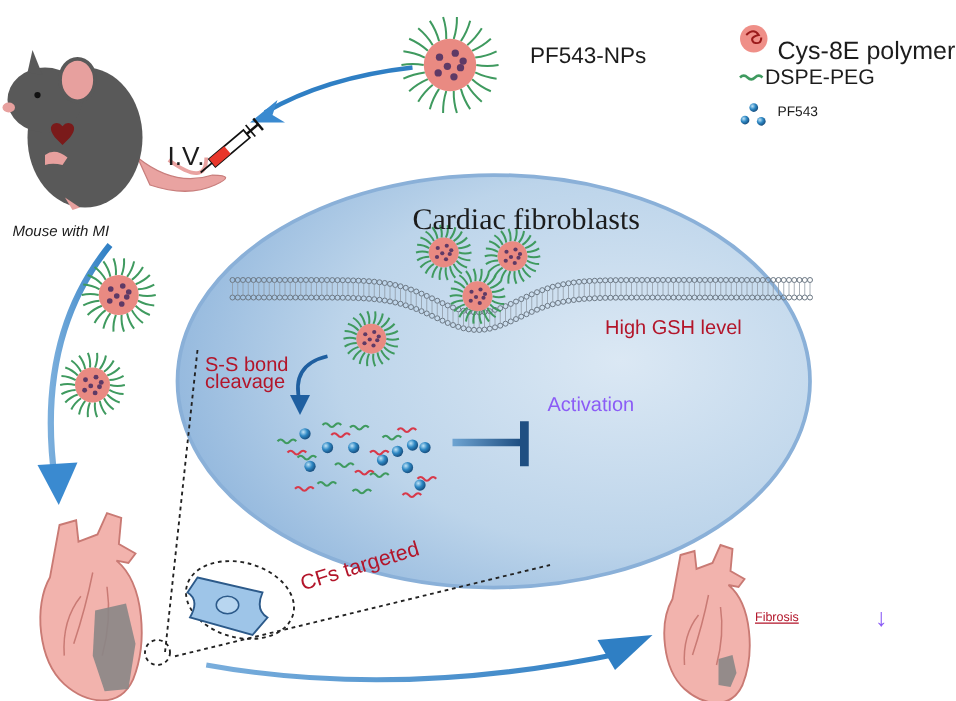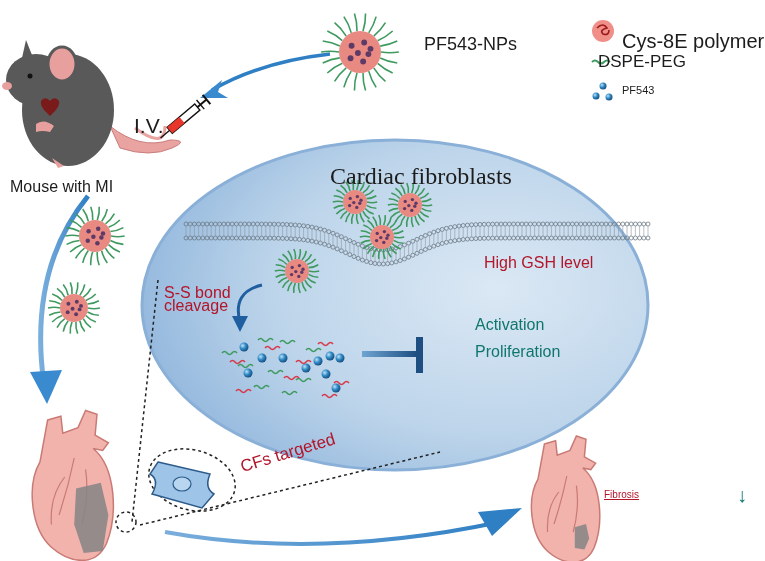--- a/index.html
+++ b/index.html
@@ -1,21 +1,21 @@
 <!DOCTYPE html>
 <html><head>
 <meta charset="utf-8">
 <style>
   html, body { margin: 0; padding: 0; background: #ffffff; }
   body { width: 765px; height: 561px; position: relative; overflow: hidden; font-family: "Liberation Sans", sans-serif; }
   #stage { position: absolute; left: 0; top: 0; width: 765px; height: 561px; }
   .lbl { position: absolute; white-space: nowrap; font-family: "Liberation Sans", sans-serif; }
   .dark { color: #1c1c1c; }
   .red { color: #b3152a; }
-  .navy { color: #0f766e; margin-left: 37px; }
+  .navy { color: #8b5cf6; }
 </style>
 </head>
 <body>
 
 <svg id="stage" viewBox="0 0 765 561" xmlns="http://www.w3.org/2000/svg">
   <defs>
     <radialGradient id="cellGrad" cx="0.7" cy="0.45" r="0.75">
       <stop offset="0" stop-color="#dbe8f4"></stop>
       <stop offset="0.6" stop-color="#bcd4ea"></stop>
       <stop offset="1" stop-color="#8fb5dc"></stop>
@@ -704,35 +704,34 @@
     <path d="M592,62 q3,-3 6,0 t6,0 t6,0" fill="none" stroke="#3f9a5f" stroke-width="2"></path>
   </g>
   <g>
     <circle cx="603" cy="86" r="3.5" fill="url(#ballGrad)"></circle>
     <circle cx="596" cy="96" r="3.5" fill="url(#ballGrad)"></circle>
     <circle cx="609" cy="97" r="3.5" fill="url(#ballGrad)"></circle>
   </g>
 </svg>
 
 <div class="lbl dark" style="left:622px;top:20px;font-size:20px;margin-top:10px;">Cys-8E polymer</div>
-<div class="lbl dark" style="left:598px;top:52px;font-size:17px;">DSPE-PEG</div>
+<div class="lbl dark" style="left:612px;top:52px;font-size:17px;">DSPE-PEG</div>
 <div class="lbl dark" style="left:622px;top:84px;font-size:11px;">PF543</div>
 
 <div class="lbl dark" style="left:424px;top:34px;font-size:18px;">PF543-NPs</div>
 <div class="lbl dark" style="left:134px;top:114px;font-size:21px;">I.V.</div>
-<div class="lbl dark" style="left:10px;top:178px;font-size:16px;">Mouse with MI</div>
+<div class="lbl dark" style="left:10px;top:178px;font-size:12px;font-style:italic;">Mouse with MI</div>
 
 <div class="lbl dark" style="left:330px;top:163px;font-size:24px;font-family:Liberation Serif, serif;">Cardiac fibroblasts</div>
 <div class="lbl red" style="left:484px;top:254px;font-size:16px;">High GSH level</div>
 <div class="lbl red" style="left:164px;top:286px;font-size:16px;line-height:13px;">
   <div>S-S bond</div>
   <div>cleavage</div>
 </div>
 
 <div class="lbl navy" style="left:438px;top:312px;font-size:16px;line-height:26.5px;">
   <div>Activation</div>
-  <div>Proliferation</div>
 </div>
 
 <div class="lbl red" style="left:238px;top:458px;font-size:17px;transform:rotate(-17deg);transform-origin:left top;">CFs targeted</div>
 
 <div class="lbl red" style="left:604px;top:489px;font-size:10px;text-decoration:underline;">Fibrosis</div>
 <div class="lbl navy" style="left:700px;top:484px;font-size:20px;font-weight:bold;">↓</div>
 
 </body></html>

